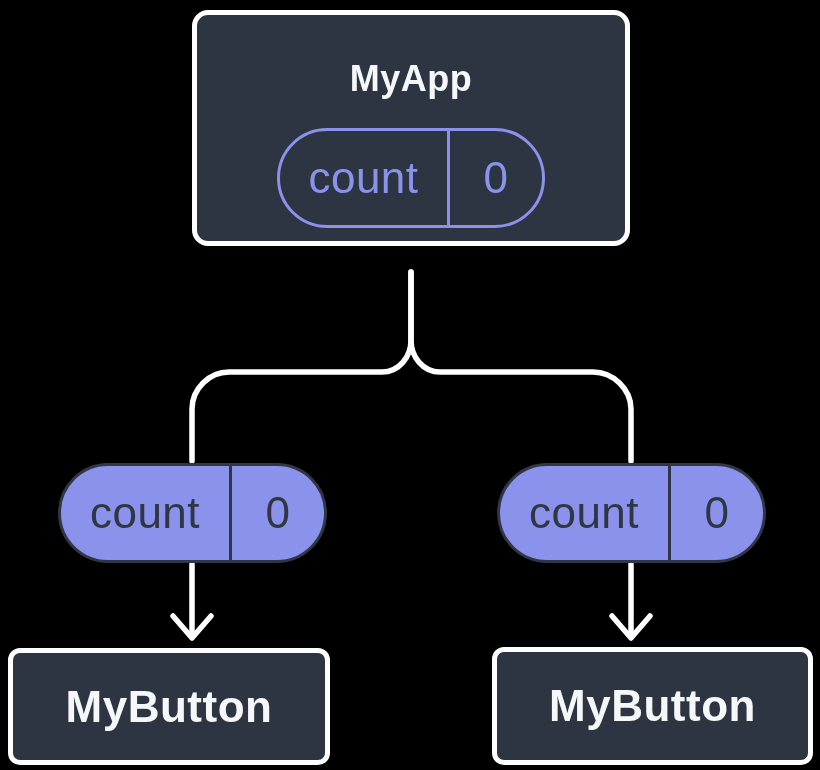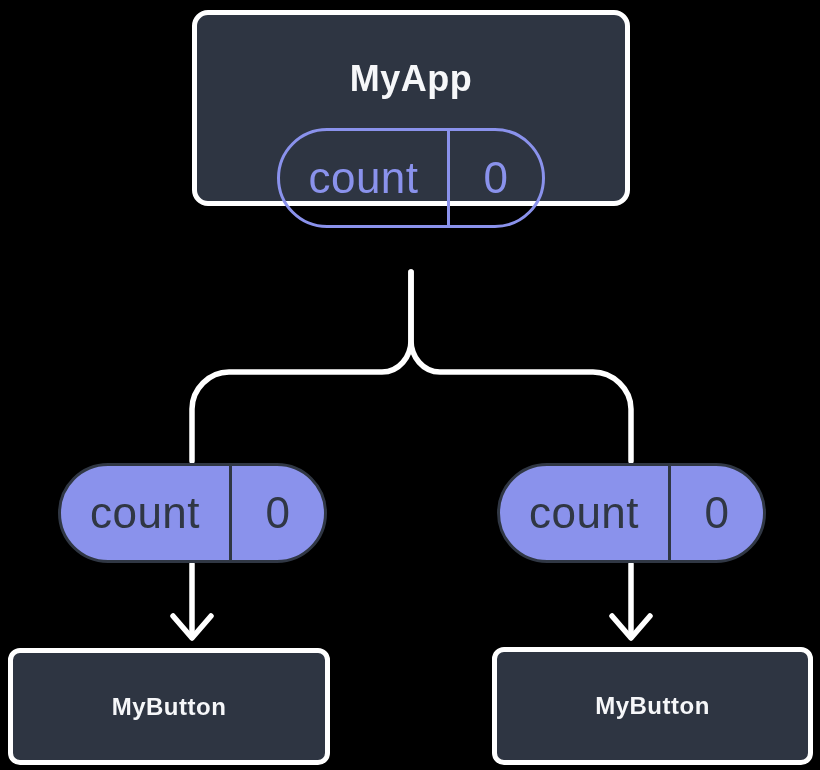--- a/index.html
+++ b/index.html
@@ -32,21 +32,21 @@
   .node {
     position: absolute;
     background: var(--node-fill, #2e3542);
     border: 5px solid var(--node-border, #ffffff);
     box-sizing: border-box;
   }
   .app-box {
     left: 192px;
     top: 10px;
     width: 438px;
-    height: 196px;
+    height: 236px;
     border-radius: 16px;
   }
   .app-title {
     position: absolute;
     left: 0;
     right: 0;
     top: 42px;
     text-align: center;
     color: var(--node-text, #f6f7f9);
     font-size: 36px;
@@ -93,21 +93,21 @@
     align-items: center;
     justify-content: center;
     border-left: 3px solid;
   }
   .button-box {
     border-radius: 12px;
     display: flex;
     align-items: center;
     justify-content: center;
     color: var(--node-text, #f6f7f9);
-    font-size: 24px;
+    font-size: 44px;
     font-weight: 700;
     letter-spacing: 0.5px;
   }
   .button-left  { left: 8px;   top: 648px; width: 322px; height: 117px; }
   .button-right { left: 492px; top: 647px; width: 321px; height: 118px; }
 </style>
 </head>
 <body>
 
 <div class="canvas">

